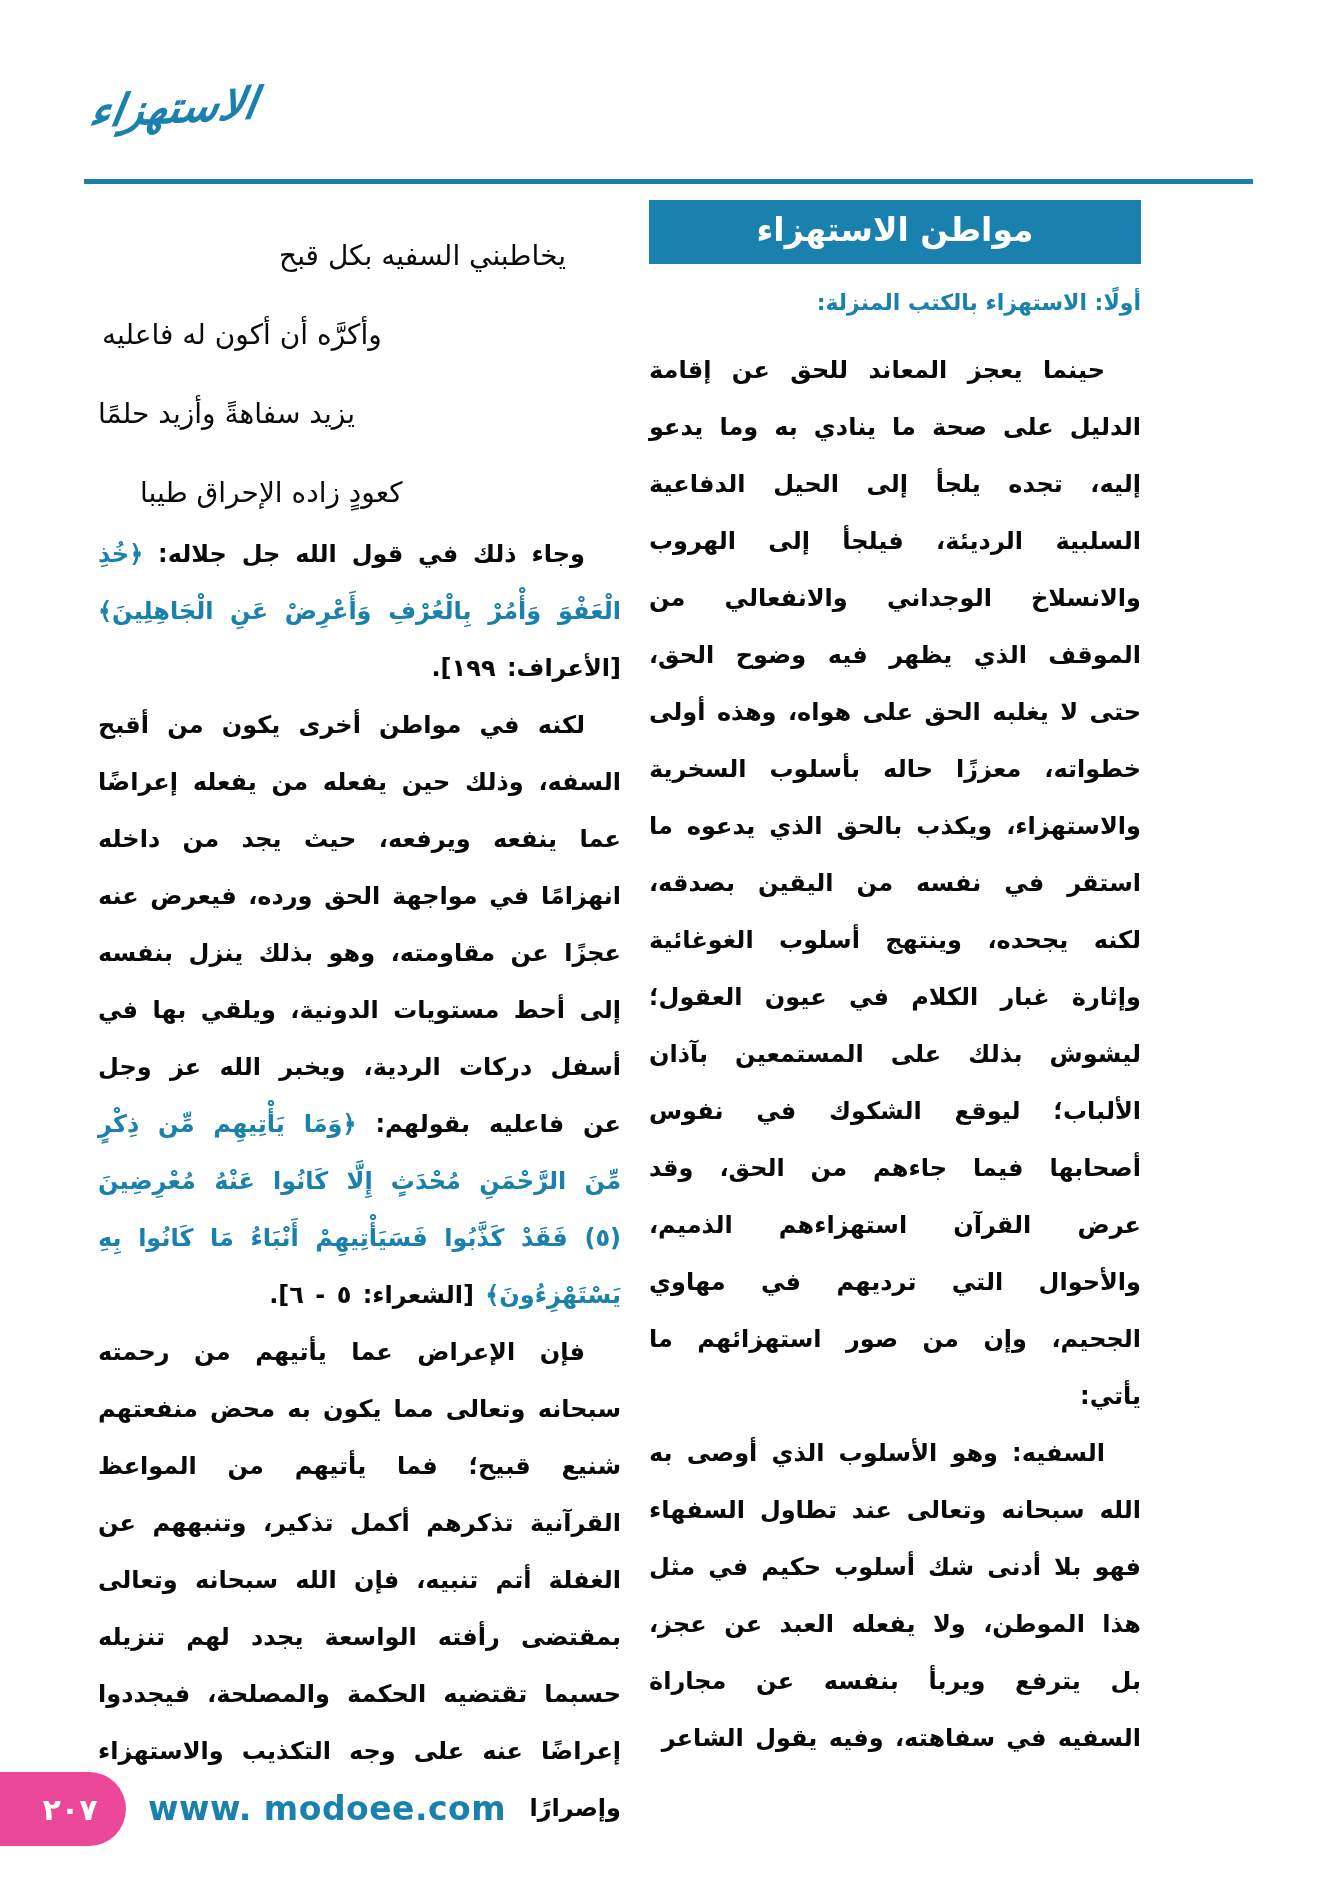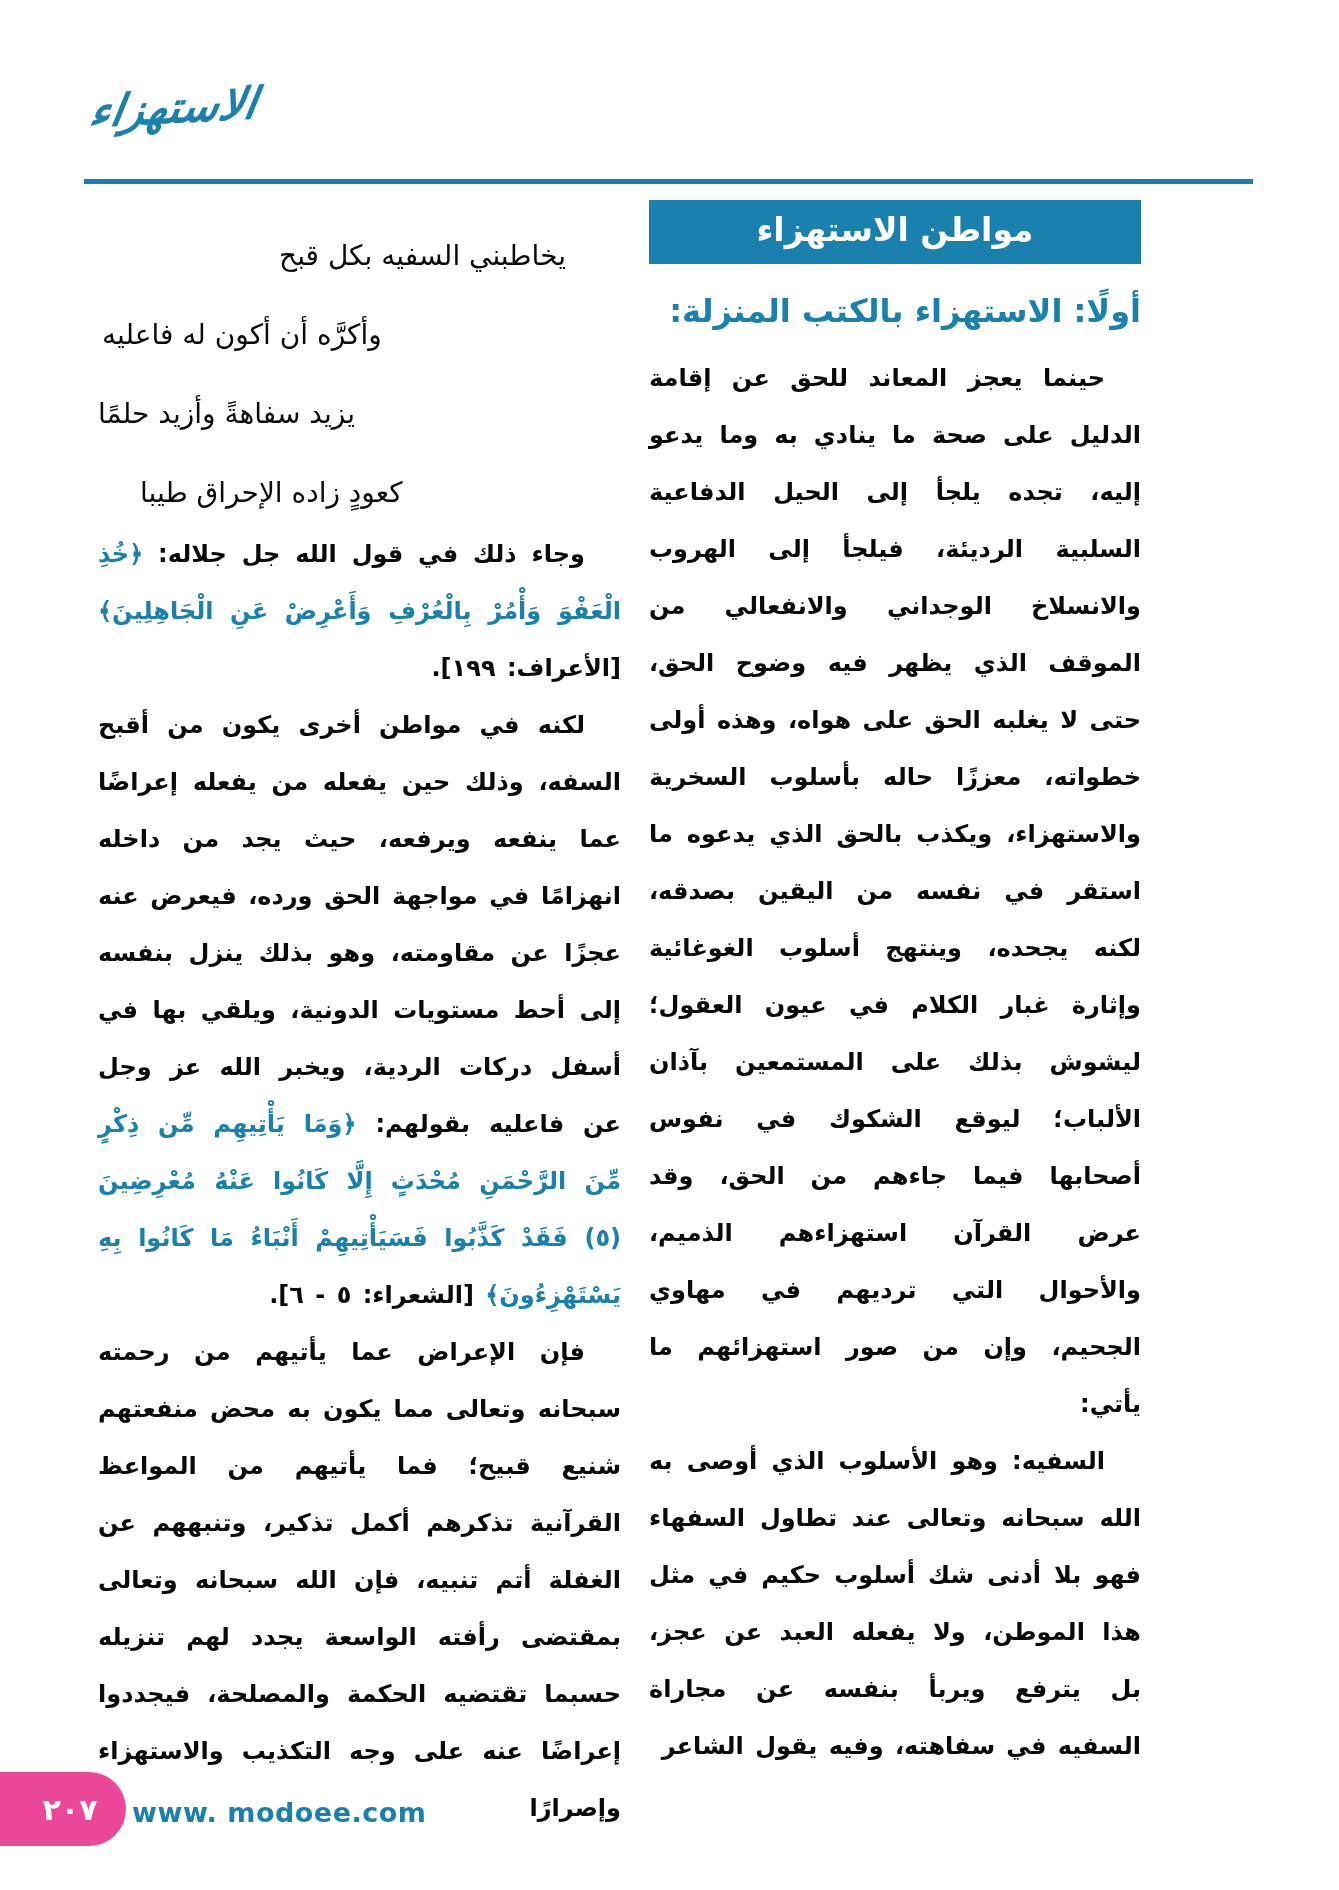--- a/index.html
+++ b/index.html
@@ -32,28 +32,28 @@
     position:absolute;top:200px;right:198px;left:96px;
     display:flex;gap:28px;
   }
   .col{min-width:0;}
   .col-first{width:492px;}   
   .col-second{width:523px;}  
   
   .section-box{
     background:#1a80ae;height:64px;
     display:flex;align-items:center;justify-content:center;
-    margin-bottom:22px;
+    margin-bottom:14px;
   }
   .section-box .t{
     color:#ffffff;font-size:33px;font-weight:bold;line-height:1;
     padding-bottom:6px;
   }
   .subheading{
-    color:#1a80ae;font-size:32px;font-weight:bold;
+    color:#1a80ae;font-size:22px;font-weight:bold;
     margin:0 0 14px 0;line-height:50px;
   }
   p.body{
     margin:0;
     font-size:24px;font-weight:bold;
     line-height:57px;
     text-align:justify;
     word-spacing:3px;
     text-indent:36px;
   }
@@ -76,23 +76,23 @@
     width:126px;height:74px;
     background:#ec4899;
     border-radius:0 37px 37px 0;
     display:flex;align-items:center;justify-content:center;
   }
   .page-badge .n{
     color:#ffffff;font-size:30px;font-weight:bold;letter-spacing:6px;
     padding-left:14px;
   }
   .website{
-    position:absolute;left:132px;bottom:62px;
+    position:absolute;left:148px;bottom:62px;
     direction:ltr;
-    color:#1a80ae;font-size:27px;font-weight:bold;
+    color:#1a80ae;font-size:33px;font-weight:bold;
     letter-spacing:0.5px;
   }
 </style>
 </head>
 <body>
 
 <div class="page">
 
   <div class="running-title">الاستهزاء</div>
 

